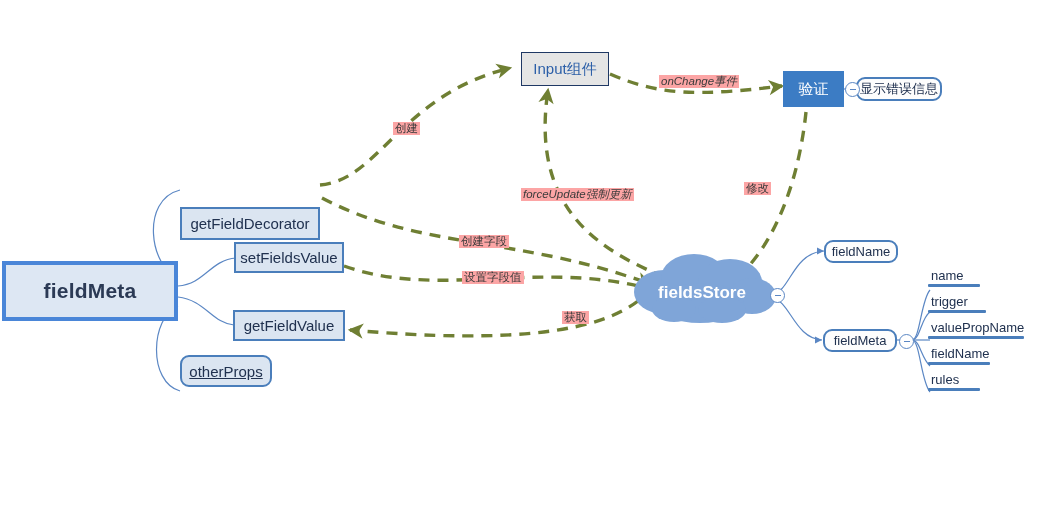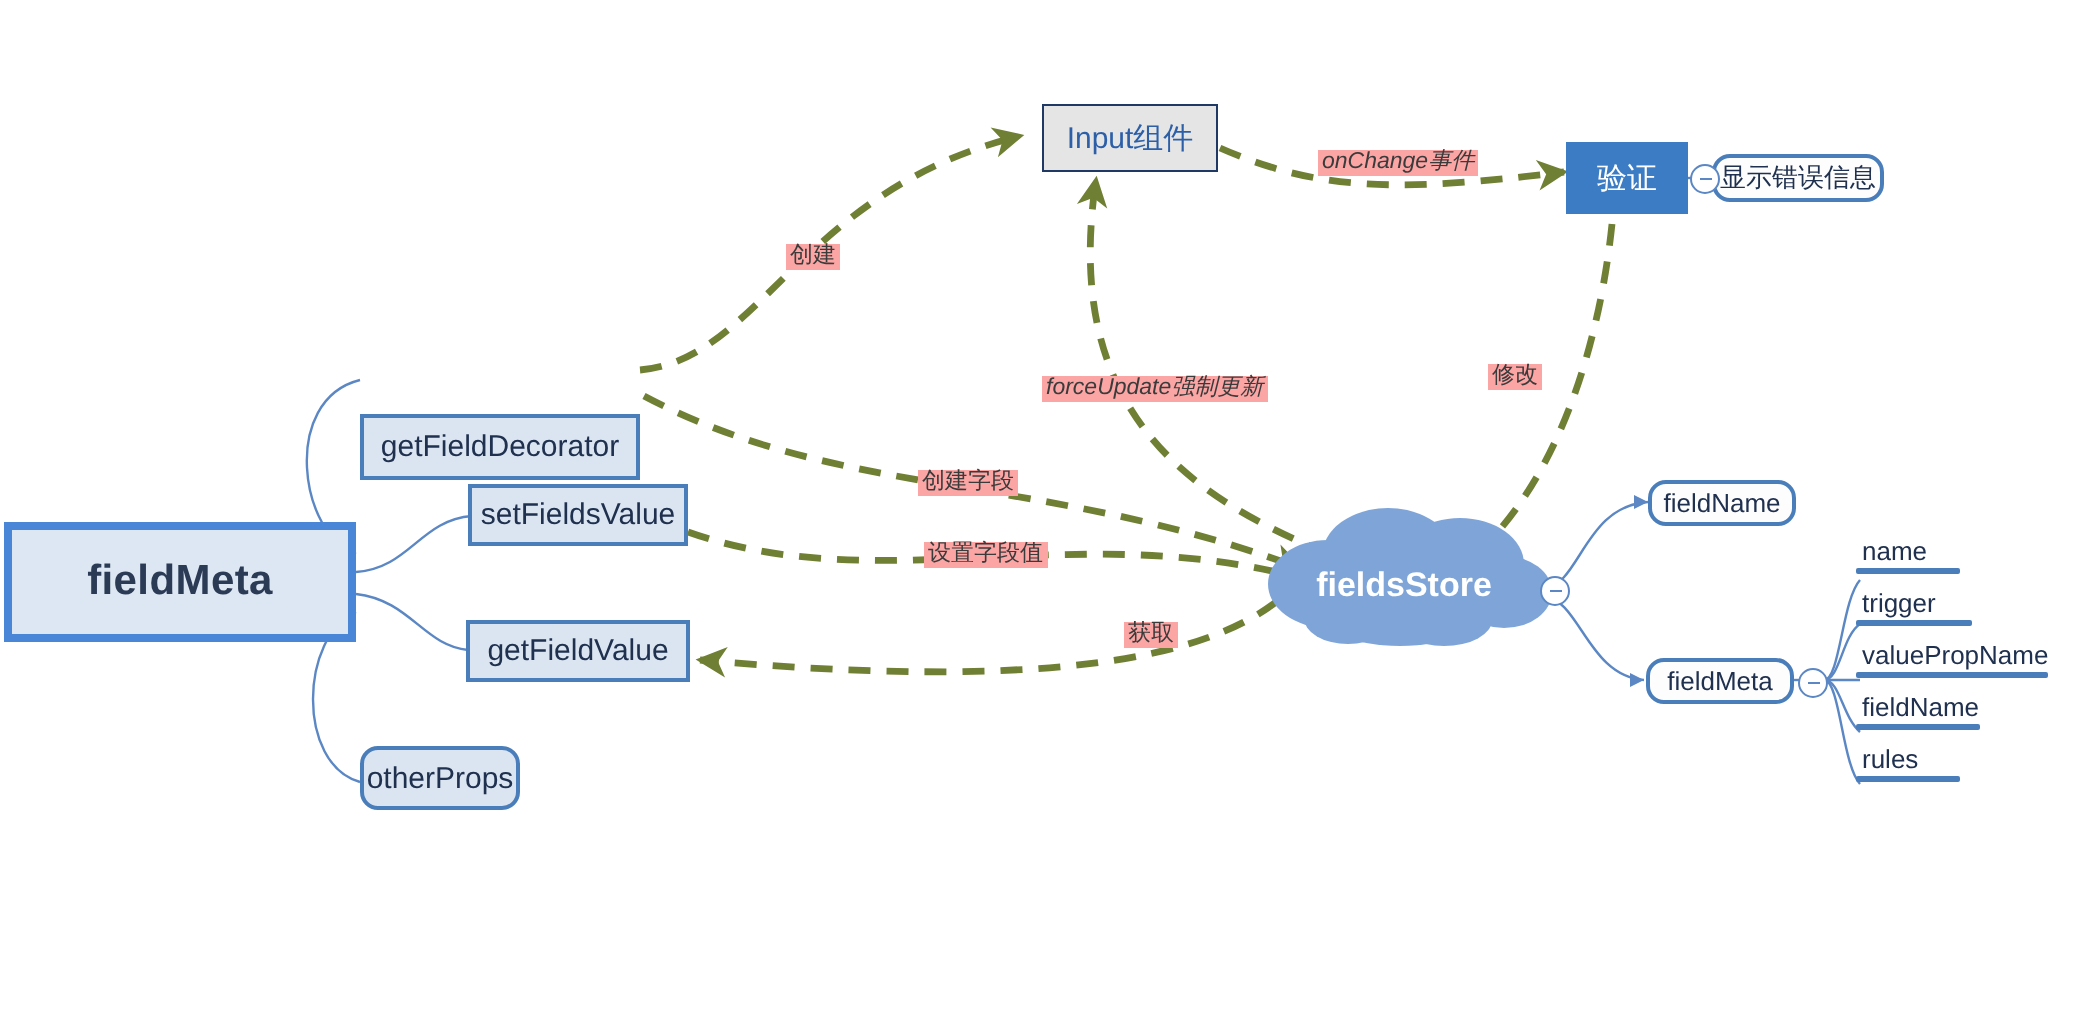--- a/index.html
+++ b/index.html
@@ -152,21 +152,21 @@
   </div>
 
   <div class="node n-rect" style="left:234px;top:242px;width:110px;height:31px;">
     <span>setFieldsValue</span>
   </div>
 
   <div class="node n-rect" style="left:233px;top:310px;width:112px;height:31px;">
     <span>getFieldValue</span>
   </div>
 
-  <div class="node n-round" style="left:180px;top:373px;width:80px;height:32px;">
+  <div class="node n-round" style="left:180px;top:355px;width:92px;height:32px;text-decoration:underline;">
     <span>otherProps</span>
   </div>
 
   <div class="node n-white" style="left:521px;top:52px;width:88px;height:34px;">
     <span>Input组件</span>
   </div>
 
   <div class="node n-solid" style="left:783px;top:71px;width:61px;height:36px;">
     <span>验证</span>
   </div>

